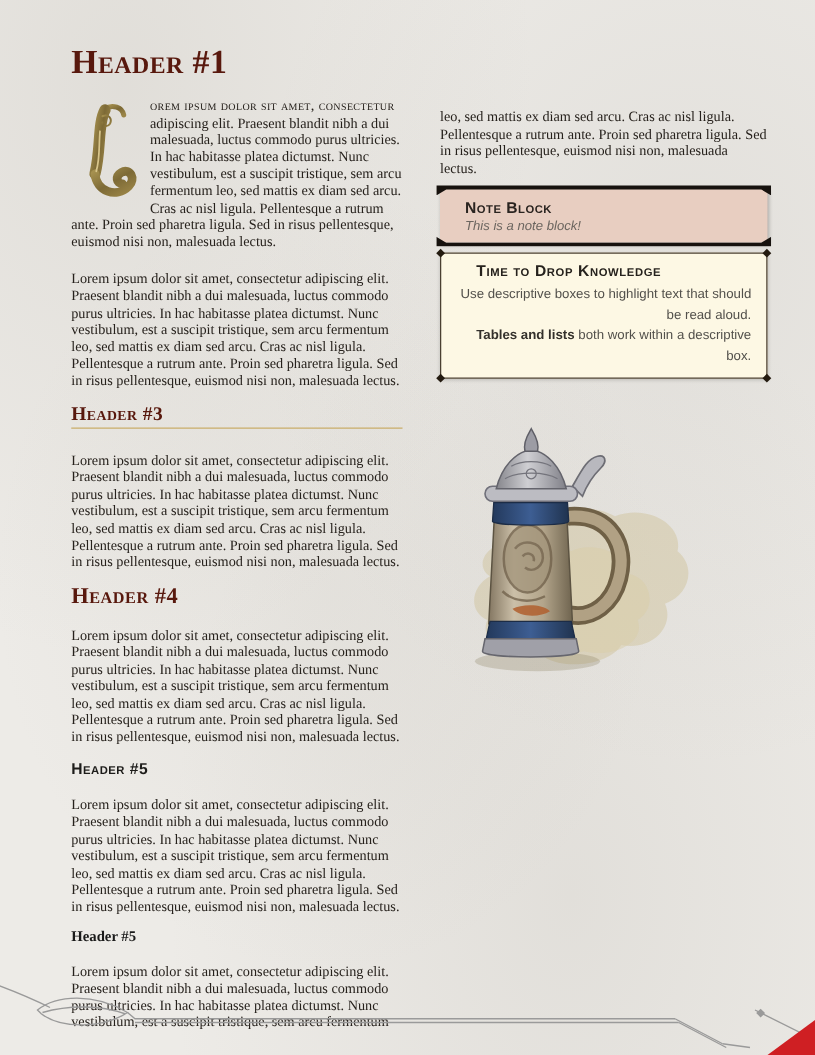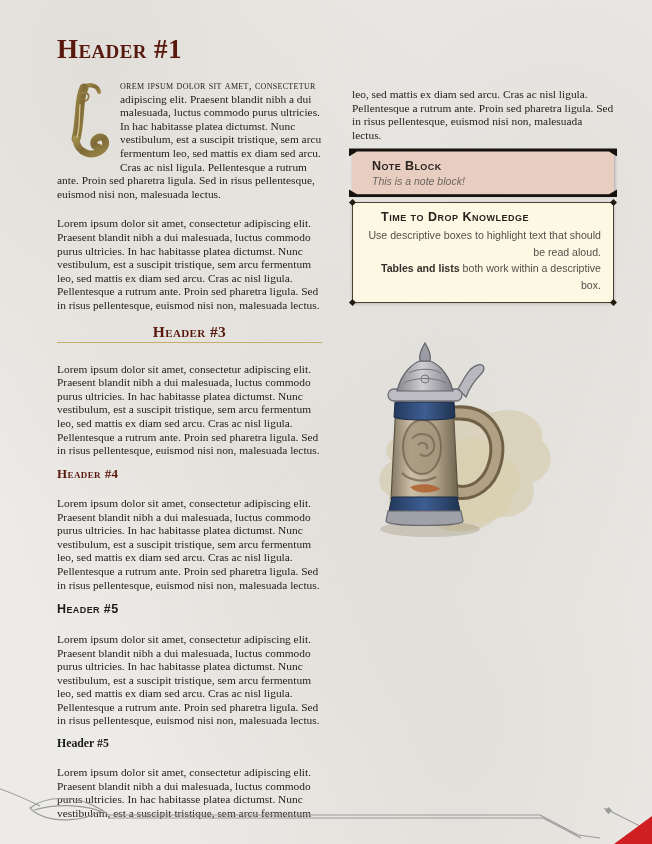--- a/index.html
+++ b/index.html
@@ -13,22 +13,22 @@
       radial-gradient(ellipse at 70% 85%, rgba(165,160,150,.16), transparent 50%),
       #edebe7;
   }
   .col{position:absolute;width:265px;}
   .col-left{left:57px;top:36px;}
   .col-right{left:352px;top:72px;width:262px;}
 
   h1,h2,h3,h4{font-variant:small-caps;color:#58180D;font-weight:700;letter-spacing:.4px;}
   h1{font-size:27px;margin:0 0 7px;line-height:1;}
   h2{font-size:21px;margin:11px 0 3px;line-height:1;}
-  h3{font-size:15.5px;margin:10px 0 20px;line-height:1.1;border-bottom:1.6px solid #c9ad6a;padding-bottom:2px;text-align:center;}
-  h4{font-size:13px;margin:9px 0 2px;line-height:1.1;}
+  h3{font-size:15.5px;margin:10px 0 20px;line-height:1.1;border-bottom:1.6px solid #c9ad6a;padding-bottom:2px;}
+  h4{font-size:18px;margin:9px 0 2px;line-height:1.1;}
   h5{font-family:"Liberation Sans",sans-serif;font-variant:small-caps;color:#1d1c1a;
      font-size:12.5px;font-weight:700;letter-spacing:.4px;margin:11px 0 4px;line-height:1.1;}
   h6{font-size:11.8px;font-weight:700;color:#1a1a1a;margin:9px 0 1px;line-height:1.1;}
 
   p.body{font-size:11.4px;line-height:13.6px;margin:16px 0 2px;}
   .lead-caps{font-variant:small-caps;letter-spacing:.3px;}
 
   .dropcap{float:left;width:56px;height:84px;margin:2px 7px 0 0;}
 
   

